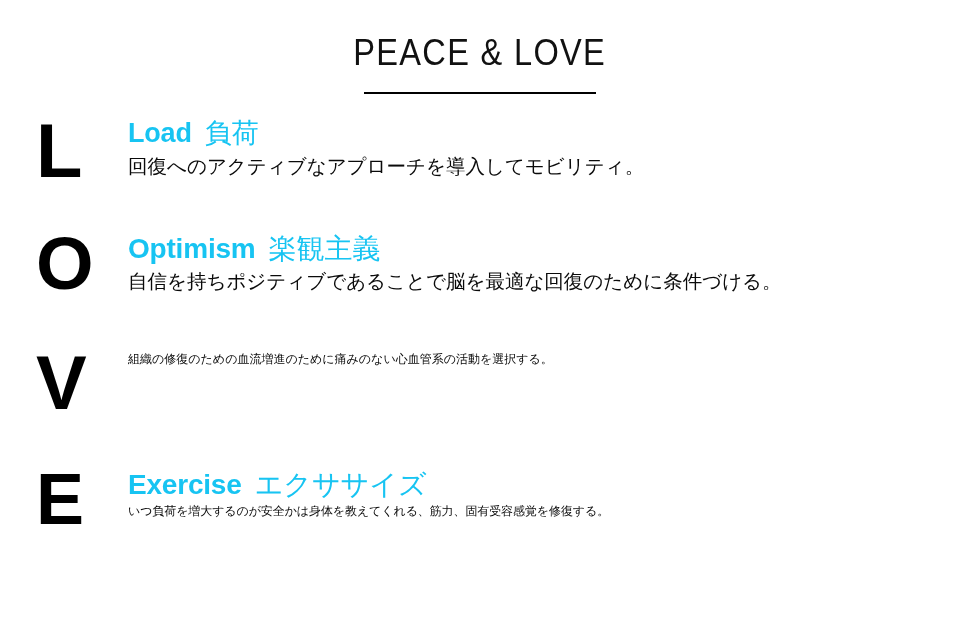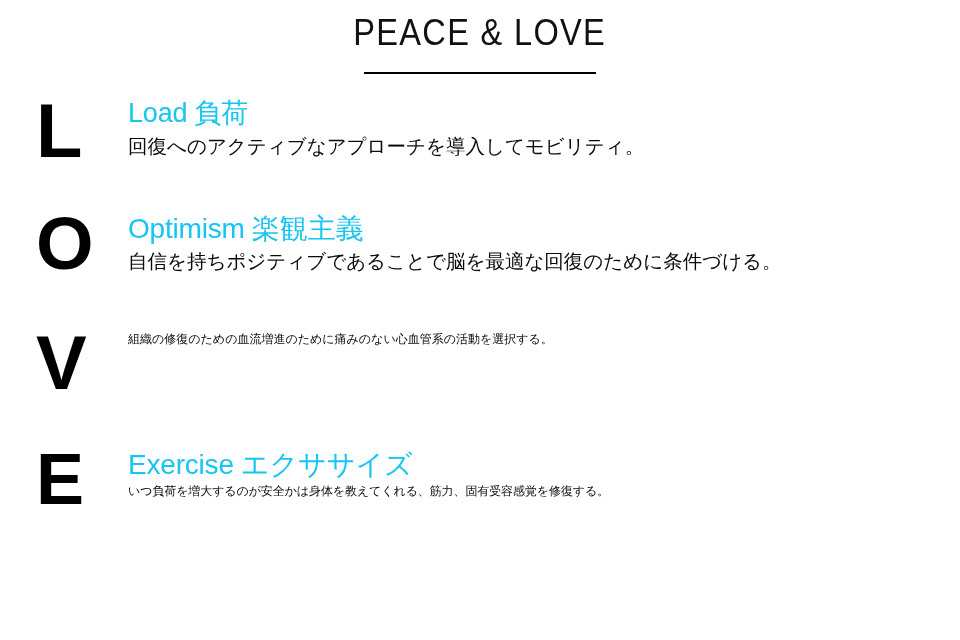--- a/index.html
+++ b/index.html
@@ -13,21 +13,21 @@
     overflow: hidden;
     font-family: "Liberation Sans", "DejaVu Sans", sans-serif;
     color: #000000;
     position: relative;
   }
 
   
   .title-block {
     width: 100%;
     text-align: center;
-    padding-top: 14px;
+    padding-top: 34px;
   }
   .page-title {
     display: inline-block;
     font-family: "Liberation Sans", "DejaVu Sans", sans-serif;
     font-weight: 300;
     font-size: 37px;
     letter-spacing: 1.5px;
     line-height: 1;
     color: #111111;
     transform: scaleX(0.88);
@@ -66,26 +66,26 @@
     padding-top: 2px;
   }
   .section-heading {
     font-size: 27px;
     line-height: 1.18;
     margin: 0 0 1px 0;
     color: #17c4f2;
     white-space: nowrap;
   }
   .heading-en {
-    font-weight: 400;
+    font-weight: 700;
     letter-spacing: -0.2px;
   }
   .heading-ja {
     font-weight: 500;
-    margin-left: 7px;
+    margin-left: 13px;
   }
   .section-line {
     font-size: 19.5px;
     line-height: 1.62;
     color: #0a0a0a;
     margin: 0;
     white-space: nowrap;
     font-weight: 400;
   }
 

